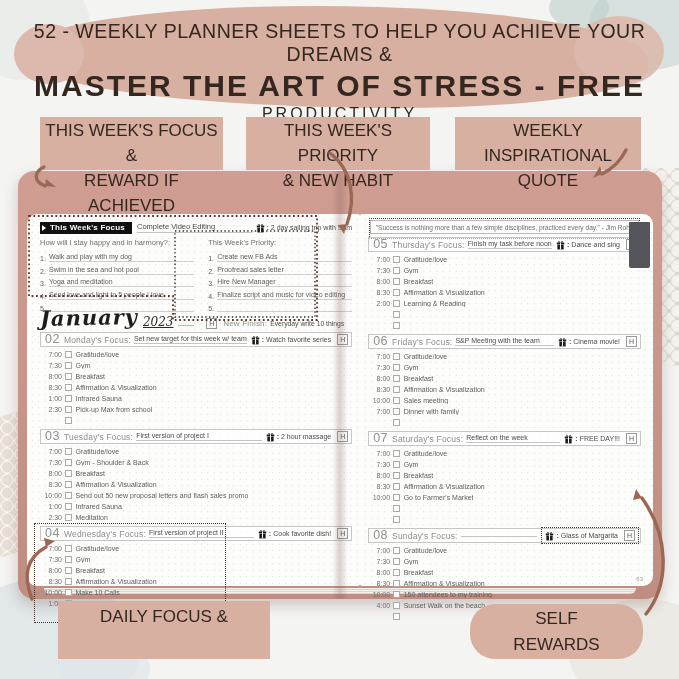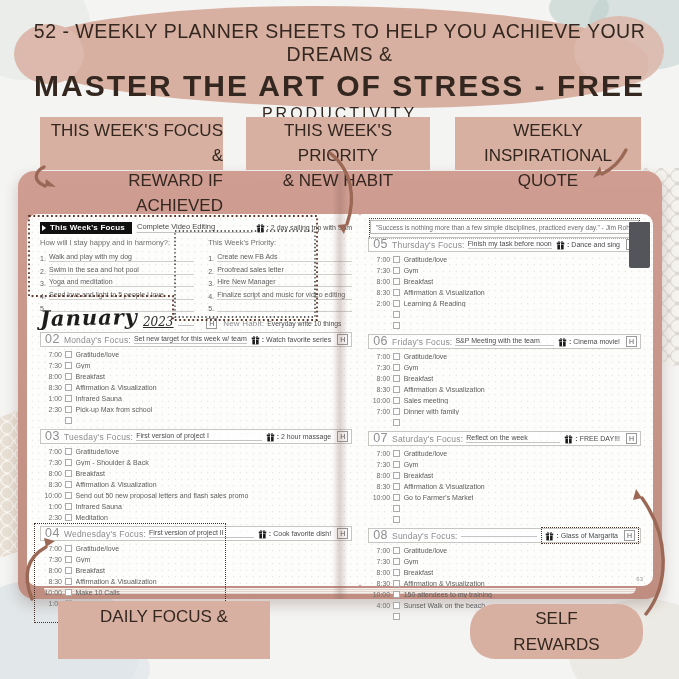--- a/index.html
+++ b/index.html
@@ -37,21 +37,21 @@
   .swath::after{content:"";position:absolute;right:-16px;top:10px;width:90px;height:70px;
          background:#dcb9ac;border-radius:50%;opacity:.9;}
   .title-block{position:absolute;left:0;top:20px;width:100%;text-align:center;z-index:3;color:#33271f;}
   .title-l1{font-size:19.5px;font-weight:400;letter-spacing:.5px;}
   .title-l2{font-size:30px;font-weight:700;letter-spacing:2px;margin-top:3px;}
   .title-l3{font-size:16px;font-weight:400;letter-spacing:3px;margin-top:2px;}
 
   
   .callout{position:absolute;background:#d7b0a2;color:#33271f;text-align:center;
            font-size:17px;line-height:25px;font-weight:400;padding-top:1px;z-index:4;}
-  .callout.c1{left:40px;top:117px;width:183px;height:53px;text-align:right;}
+  .callout.c1{left:40px;top:117px;width:183px;height:53px;}
   .callout.c2{left:246px;top:117px;width:184px;height:53px;}
   .callout.c3{left:455px;top:117px;width:186px;height:53px;}
   .callout.b1{left:58px;top:601px;width:212px;height:58px;line-height:27px;padding-top:2px;}
   .callout.b2{left:470px;top:604px;width:173px;height:55px;line-height:26px;padding-top:2px;border-radius:25px;}
 
   
   .book{position:absolute;left:18px;top:171px;width:644px;height:428px;z-index:2;
         background:linear-gradient(180deg,#d09d92,#c08d81);border-radius:16px;
         box-shadow:0 6px 14px rgba(90,60,50,.25);}
   .book .stack{position:absolute;left:26px;right:26px;bottom:5px;height:6px;border-radius:0 0 10px 10px;
@@ -248,21 +248,21 @@
               </div>
           </div>
         </div>
 
         <div class="month-row">
           <span class="month">January</span>
           <span class="year">2023</span>
           <span class="month-ul"></span>
           <span class="newhabit">
             <span class="hbox">H</span>
-            <span class="nh-label">New Habit:</span>
+            <span class="nh-label">New Finish:</span>
             <span class="nh-val">Everyday write 10 things</span>
           </span>
         </div>
 
         <div id="left-days">
             <section class="day">
               <div class="day-header">
                 <span class="day-num">02</span>
                 <span class="day-name">Monday's Focus:</span>
                 <span class="day-focus">Set new target for this week w/ team</span>

